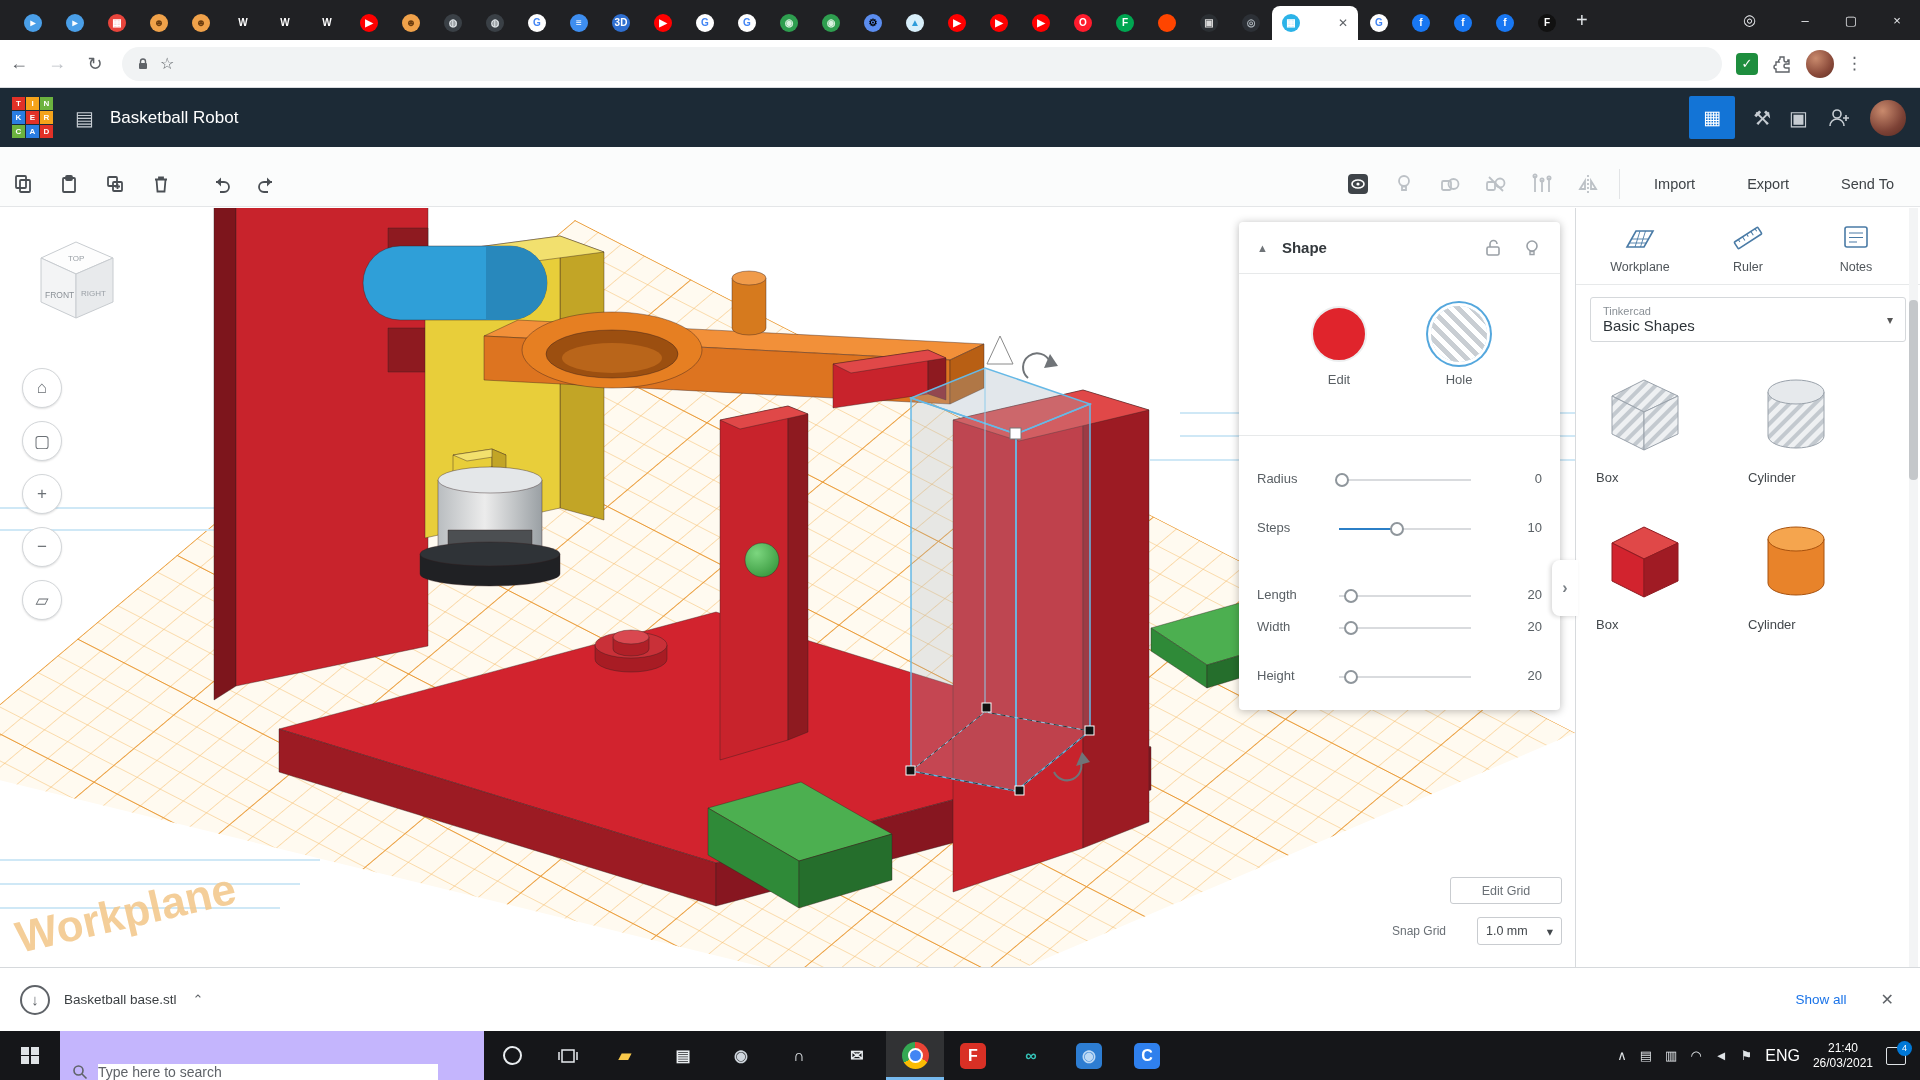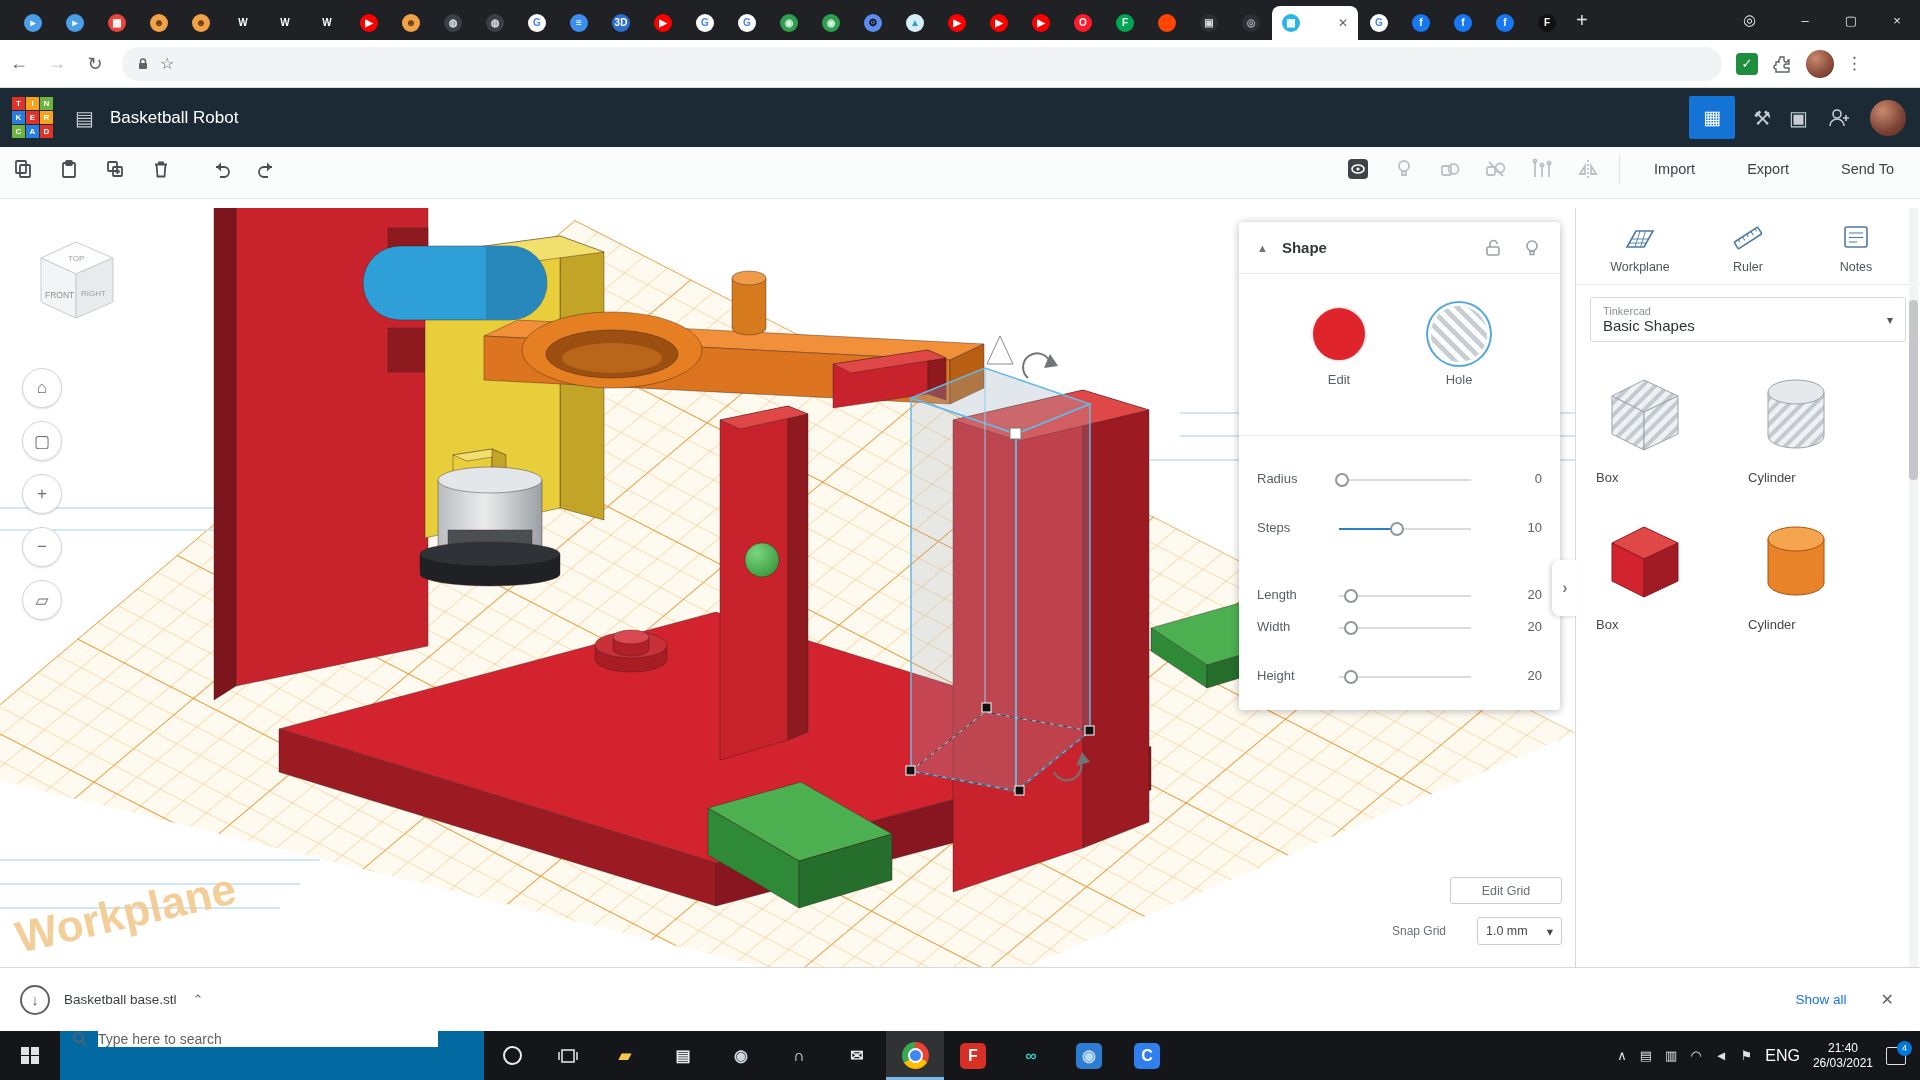--- a/index.html
+++ b/index.html
@@ -33,21 +33,21 @@
   #tcheader{position:absolute;left:0;top:88px;width:1920px;height:59px;background:#1c2a36;display:flex;align-items:center}
   #tclogo{display:grid;grid-template-columns:repeat(3,13px);grid-template-rows:repeat(3,13px);gap:1px;margin-left:12px}
   .logotile{display:flex;align-items:center;justify-content:center;color:#fff;font-size:8px;font-weight:bold}
   .hdr-icon{color:#c6ccd2;font-size:20px;margin-left:22px}
   #tctitle{color:#fff;font-size:17px;margin-left:16px;font-weight:400}
   #hdrright{position:absolute;right:14px;top:8px;height:43px;display:flex;align-items:center;gap:18px}
   .gridbtn{width:46px;height:43px;background:#1374d6;color:#fff;display:flex;align-items:center;justify-content:center;font-size:19px;border-radius:2px}
   .hdravatar{width:36px;height:36px;border-radius:50%;background:radial-gradient(circle at 35% 30%,#c98a6d,#7d4236 60%,#562a20)}
 
   
-  #toolbar{position:absolute;left:0;top:147px;width:1920px;height:52px;background:#fbfcfc;border-bottom:1px solid #e4e6e8;display:flex;align-items:flex-start}
+  #toolbar{position:absolute;left:0;top:147px;width:1920px;height:60px;background:#fbfcfc;border-bottom:1px solid #e4e6e8;display:flex;align-items:flex-end}
   .tbtn{width:46px;height:44px;display:flex;align-items:center;justify-content:center}
   .tbtn svg{stroke:#4a4f54;fill:none;stroke-width:1.8}
   .tbtn.dis svg{stroke:#bcc1c6}
   .tsep{width:1px;height:30px;background:#e2e4e6;margin:0 8px}
   .ttext{font-size:14.5px;color:#3e4347;padding:0 26px}
 
   
   #main{position:absolute;left:0;top:208px;width:1920px;height:759px;background:#fff;overflow:hidden}
   #scene{position:absolute;left:0;top:0}
   .m{stroke:rgba(50,30,30,.4);stroke-width:1;stroke-linejoin:round}
@@ -103,21 +103,21 @@
   #dlname{font-size:13.5px;color:#3c4043;margin-left:14px}
   #dlcaret{color:#5f6368;font-size:13px;margin-left:16px}
   #dlshow{margin-left:auto;color:#1a73e8;font-size:13.5px}
   #dlclose{color:#5f6368;font-size:16px;margin:0 26px 0 34px}
 
   
   #taskbar{position:absolute;left:0;top:1031px;width:1920px;height:49px;background:#151619;display:flex;align-items:stretch}
   #startbtn{width:60px;display:flex;align-items:center;justify-content:center}
   #winlogo{display:grid;grid-template-columns:8px 8px;grid-template-rows:8px 8px;gap:1.5px}
   #winlogo div{background:#dfe3e6}
-  #tbsearch{width:424px;background:#0369a1;display:flex;align-items:flex-start;gap:10px;padding-left:12px}
+  #tbsearch{width:424px;background:#c4b5fd;display:flex;align-items:flex-end;gap:10px;padding-left:12px}
   #tbsearch input{border:none;outline:none;font-size:14px;color:#202124;width:340px;font-family:"Liberation Sans",sans-serif}
   #tbsearch input::placeholder{color:#5f6368}
   .tbslot{width:56px;display:flex;align-items:center;justify-content:center}
   .cortana{width:19px;height:19px;border-radius:50%;border:2px solid #e8ecef}
   .app{width:58px;display:flex;align-items:center;justify-content:center}
   .app.on{background:rgba(255,255,255,.12);box-shadow:inset 0 -3px 0 #76b9ed}
   .appglyph{display:flex;align-items:center;justify-content:center;width:26px;height:26px;border-radius:5px;font-size:16px;font-weight:bold}
   .chromeball{width:27px;height:27px;border-radius:50%;background:conic-gradient(#ea4335 0 33%,#fbbc04 0 66%,#34a853 0 100%);position:relative}
   .chromeball::after{content:'';position:absolute;inset:6px;background:#4285f4;border-radius:50%;border:2.5px solid #fff}
   #tray{margin-left:auto;display:flex;align-items:center;gap:13px;padding-right:14px}

